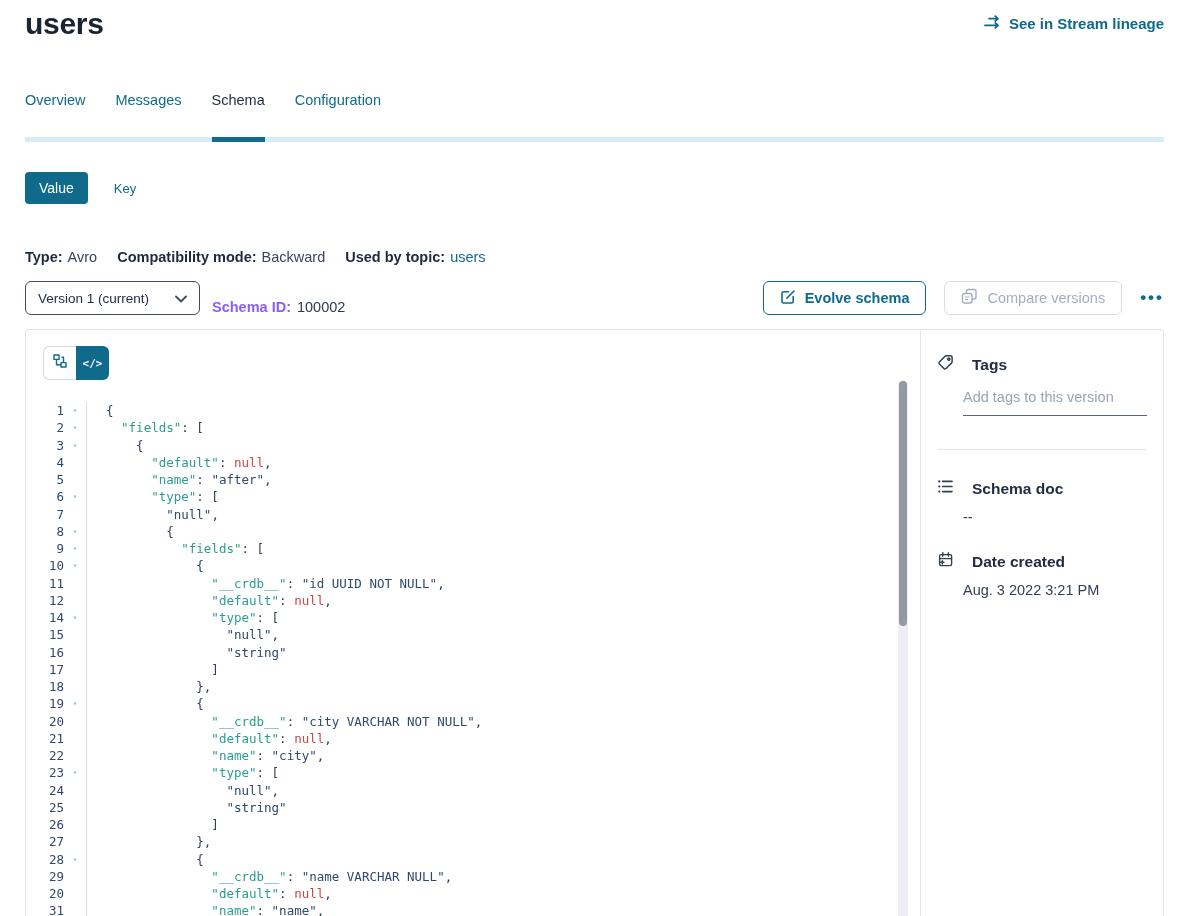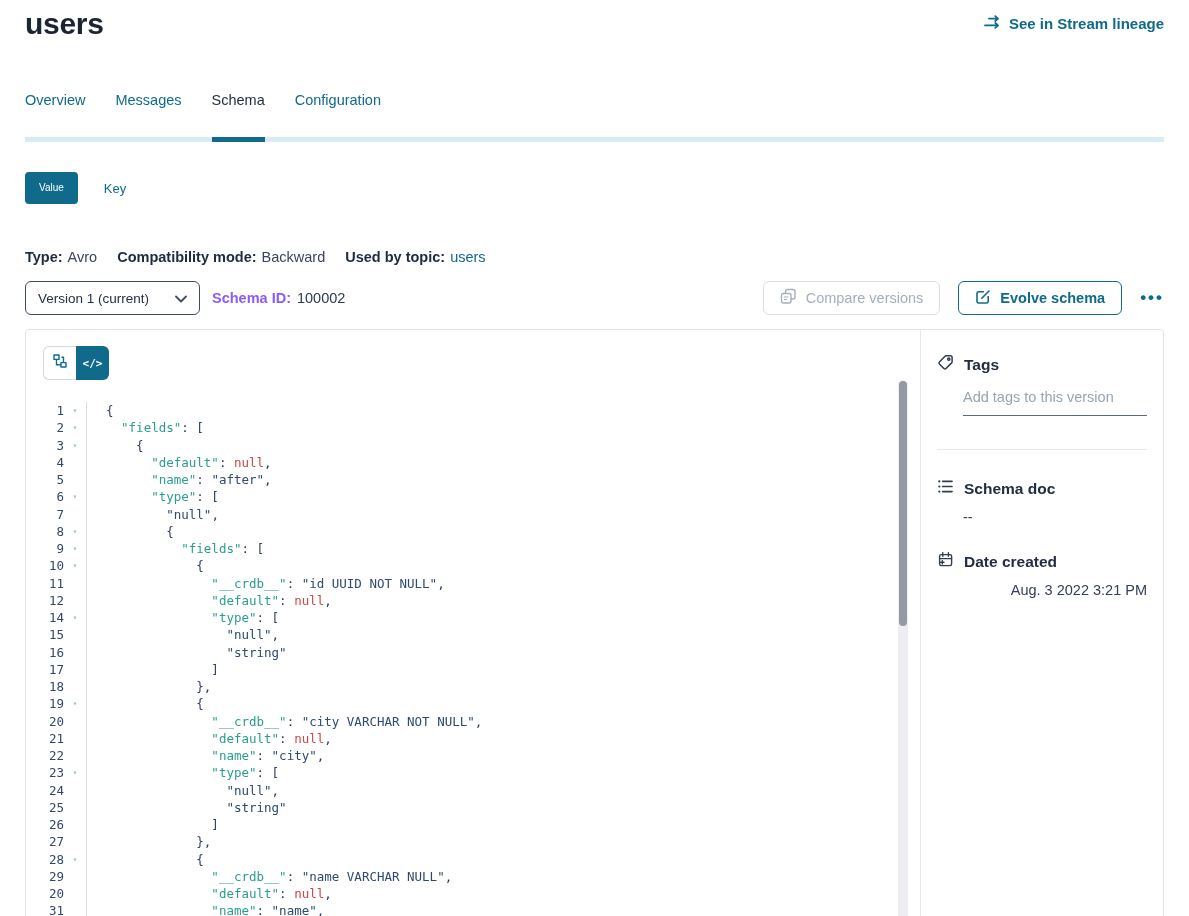--- a/index.html
+++ b/index.html
@@ -16,33 +16,33 @@
   
   .tabs { display:flex; gap:30px; margin-top:50px; font-size:14.5px; font-weight:500; }
   .tab { color:#0f6a8b; line-height:17px; padding-bottom:28px; cursor:pointer; }
   .tab.active { color:#1e2a3f; }
   .tabtrack { height:5px; background:#d7ecf5; position:relative; }
   .tabtrack .ind { position:absolute; top:0; height:5px; background:#0f6a8b; }
 
   
   .kv { margin-top:30px; display:flex; align-items:center; }
   .kv .btn-value { background:#0f6a8b; color:#fff; border:none; border-radius:4px;
-    font-size:10px; padding:8px 14px; height:32px; line-height:16px; cursor:pointer;
+    font-size:14px; padding:8px 14px; height:32px; line-height:16px; cursor:pointer;
     font-family:inherit; }
   .kv .btn-key { color:#0f6a8b; font-size:13px; margin-left:26px; cursor:pointer; }
 
   
   .meta { margin-top:45px; display:flex; gap:20px; font-size:14.5px; }
   .meta .item { display:flex; gap:5px; }
   .meta .lbl { font-weight:700; color:#1e2a3f; }
   .meta .val { color:#39455c; }
   .meta .val.link { color:#0f6a8b; cursor:pointer; }
 
   
-  .verbar { margin-top:16px; display:flex; align-items:center; }
+  .verbar { margin-top:16px; display:flex; align-items:flex-end; }
   .vselect { width:175px; height:34px; border:1px solid #3f4b63; border-radius:6px;
     display:flex; align-items:center; justify-content:space-between; padding:0 12px;
     font-size:13.5px; color:#232f45; cursor:pointer; background:#fff; }
   .schemaid { margin-left:12px; font-size:14.5px; display:flex; gap:6px; }
   .schemaid .lbl { font-weight:700; color:#8b5cf6; }
   .rightbtns { margin-left:auto; display:flex; align-items:center; gap:18px; }
   .btn { height:34px; border-radius:6px; display:inline-flex; align-items:center; gap:9px;
     padding:0 16px; font-size:14.5px; background:#fff; cursor:pointer; font-family:inherit; }
   .btn.disabled { border:1px solid #d9dee6; color:#a3aebf; font-weight:500; }
   .btn.outline { border:1px solid #0f6a8b; color:#0f6a8b; font-weight:600; }
@@ -74,21 +74,21 @@
   .tk-p { color:#2b3a5c; }
   .tk-u { color:#cf4646; }
 
   .scrolltrack { position:absolute; top:50px; bottom:0; right:12px; width:10px;
     background:#eeeef2; border-radius:5px; }
   .scrollthumb { position:absolute; top:1px; left:1px; width:8px; height:245px;
     background:#9599a4; border-radius:4px; cursor:pointer; }
 
   
   .panel-right { flex:1; border-left:1px solid #e4e7ec; padding:24px 16px 0 16px; }
-  .sb-head { display:flex; align-items:center; gap:10px; font-size:15.5px; font-weight:700;
+  .sb-head { display:flex; align-items:center; gap:18px; font-size:15.5px; font-weight:700;
     color:#232d42; }
   .sb-head svg { flex:none; }
   .tags-input { display:block; width:calc(100% - 26px); margin:12px 0 0 26px; border:none;
     border-bottom:1px solid #5a6782; font-size:14.5px; padding:2px 0 10px; outline:none;
     color:#2c3a52; font-family:inherit; background:transparent; }
   .tags-input::placeholder { color:#9aa3b3; }
   .sb-divider { height:1px; background:#e6e8ec; margin-top:33px; }
   .sb-section { margin-top:28px; }
   .sb-value { margin:10px 0 0 26px; font-size:14.5px; color:#333f55; }
 </style>
@@ -147,38 +147,38 @@
         <svg width="12" height="8" viewBox="0 0 12 8" fill="none" stroke="#3f4b63" stroke-width="1.8" stroke-linecap="round" stroke-linejoin="round">
           <polyline points="1,1.5 6,6.5 11,1.5"></polyline>
         </svg>
       </span>
     </div>
     <div class="schemaid">
       <span class="lbl">Schema ID:</span>
       <span class="val">100002</span>
     </div>
     <div class="rightbtns">
+      <button class="btn outline">
+        <span>
+          <svg width="16" height="16" viewBox="0 0 16 16" fill="none" stroke="#0f6a8b" stroke-width="1.6" stroke-linecap="round" stroke-linejoin="round">
+            <path d="M8.5 2.8 H3.6 A1.6 1.6 0 0 0 2 4.4 V12.4 A1.6 1.6 0 0 0 3.6 14 H11.6 A1.6 1.6 0 0 0 13.2 12.4 V7.5"></path>
+            <path d="M6.8 9.2 L14 2"></path>
+          </svg>
+        </span>
+        <span>Evolve schema</span>
+      </button>
       <button class="btn disabled">
         <span>
           <svg width="17" height="17" viewBox="0 0 17 17" fill="#fff" stroke="#a3aebf" stroke-width="1.4">
             <rect x="5.5" y="1.5" width="9.5" height="9.5" rx="2"></rect>
             <rect x="1.5" y="5.5" width="9.5" height="9.5" rx="2"></rect>
             <path d="M4 9 h4.5 M4 11.5 h3" stroke-width="1.1"></path>
           </svg>
         </span>
         <span>Compare versions</span>
-      </button>
-      <button class="btn outline">
-        <span>
-          <svg width="16" height="16" viewBox="0 0 16 16" fill="none" stroke="#0f6a8b" stroke-width="1.6" stroke-linecap="round" stroke-linejoin="round">
-            <path d="M8.5 2.8 H3.6 A1.6 1.6 0 0 0 2 4.4 V12.4 A1.6 1.6 0 0 0 3.6 14 H11.6 A1.6 1.6 0 0 0 13.2 12.4 V7.5"></path>
-            <path d="M6.8 9.2 L14 2"></path>
-          </svg>
-        </span>
-        <span>Evolve schema</span>
       </button>
       <span class="more">•••</span>
     </div>
   </div>
 
   <div class="panel">
 
     <div class="panel-left">
       <div class="toolbar">
         <div class="seg">
@@ -387,21 +387,21 @@
                 <circle cx="2.3" cy="8.5" r="1.1"></circle>
                 <circle cx="2.3" cy="13.6" r="1.1"></circle>
               </g>
             </svg>
           </span>
           <span>Schema doc</span>
         </div>
         <div class="sb-value">--</div>
       </div>
 
-      <div class="sb-section" style="margin-top:26px;text-align:right;">
+      <div class="sb-section" style="margin-top:26px;">
         <div class="sb-head">
           <span>
             <svg width="17" height="17" viewBox="0 0 17 17" fill="none" stroke="#323c52" stroke-width="1.4" stroke-linecap="round" stroke-linejoin="round">
               <rect x="2.6" y="3.6" width="12" height="11" rx="1.5"></rect>
               <path d="M5.8 1.6 V5.2 M11.4 1.6 V5.2 M2.6 7.6 H14.6"></path>
               <path d="M5.3 9.6 V13 M3.6 11.3 H7"></path>
             </svg>
           </span>
           <span>Date created</span>
         </div>

